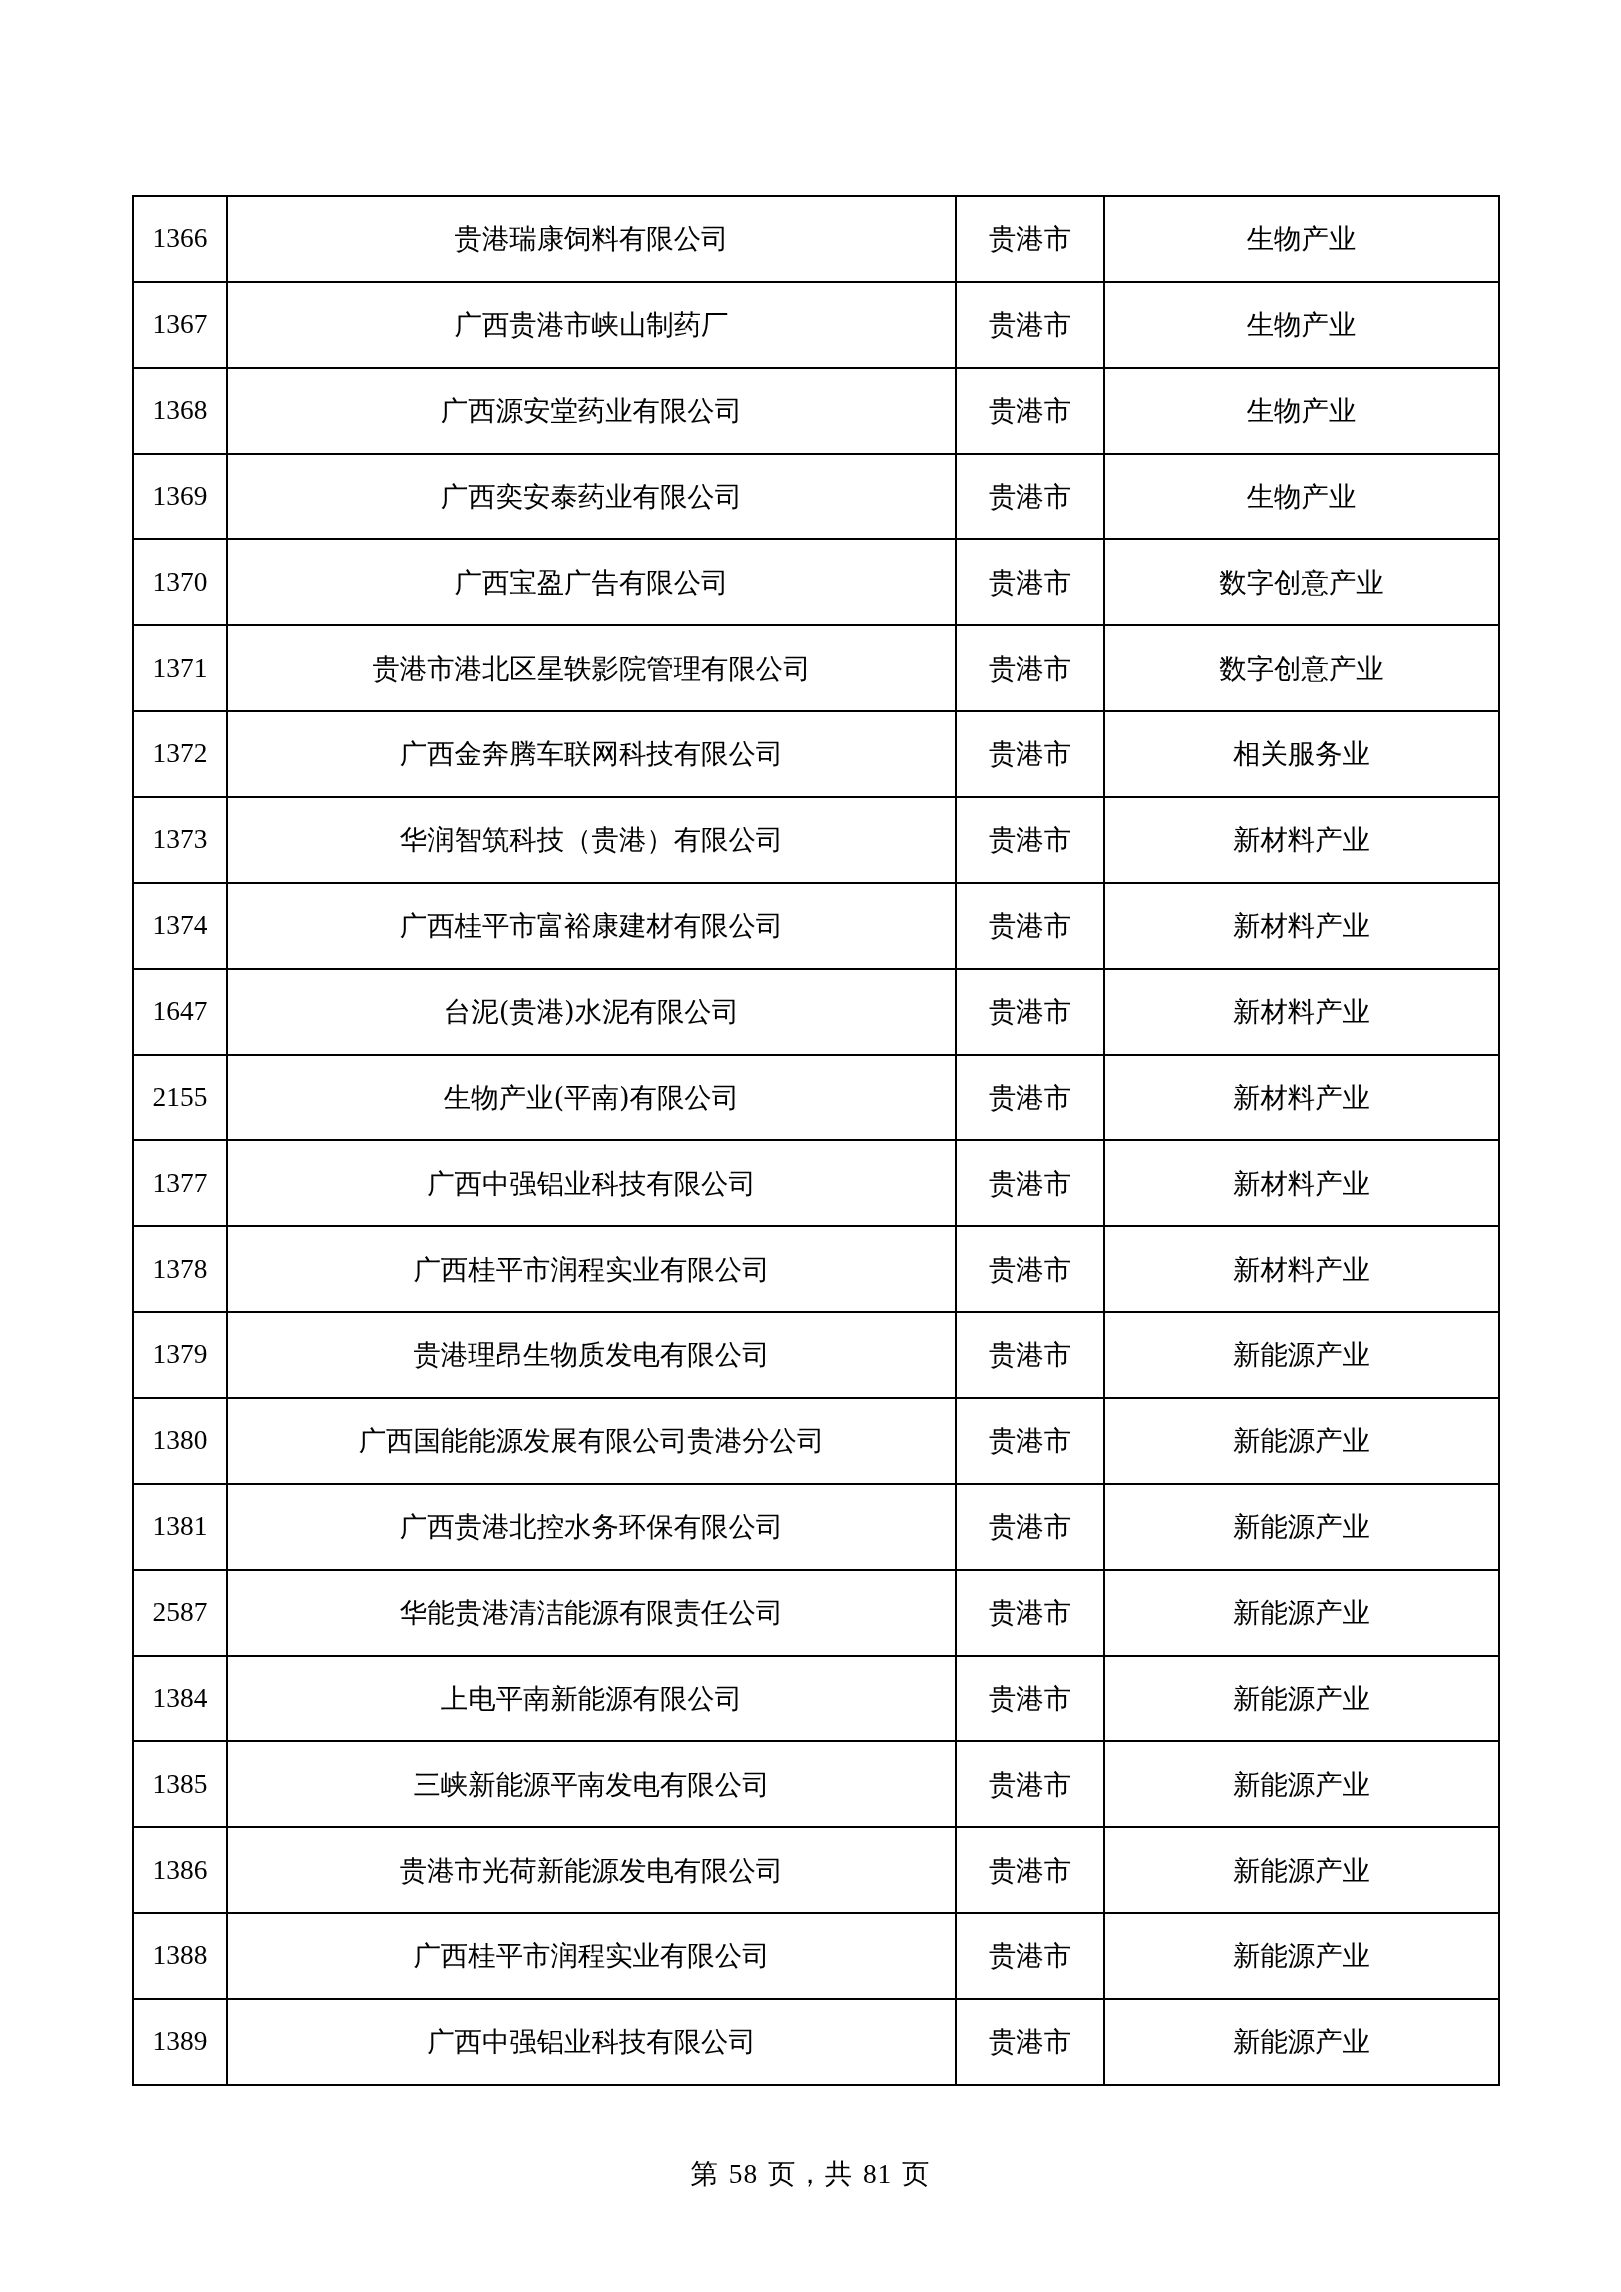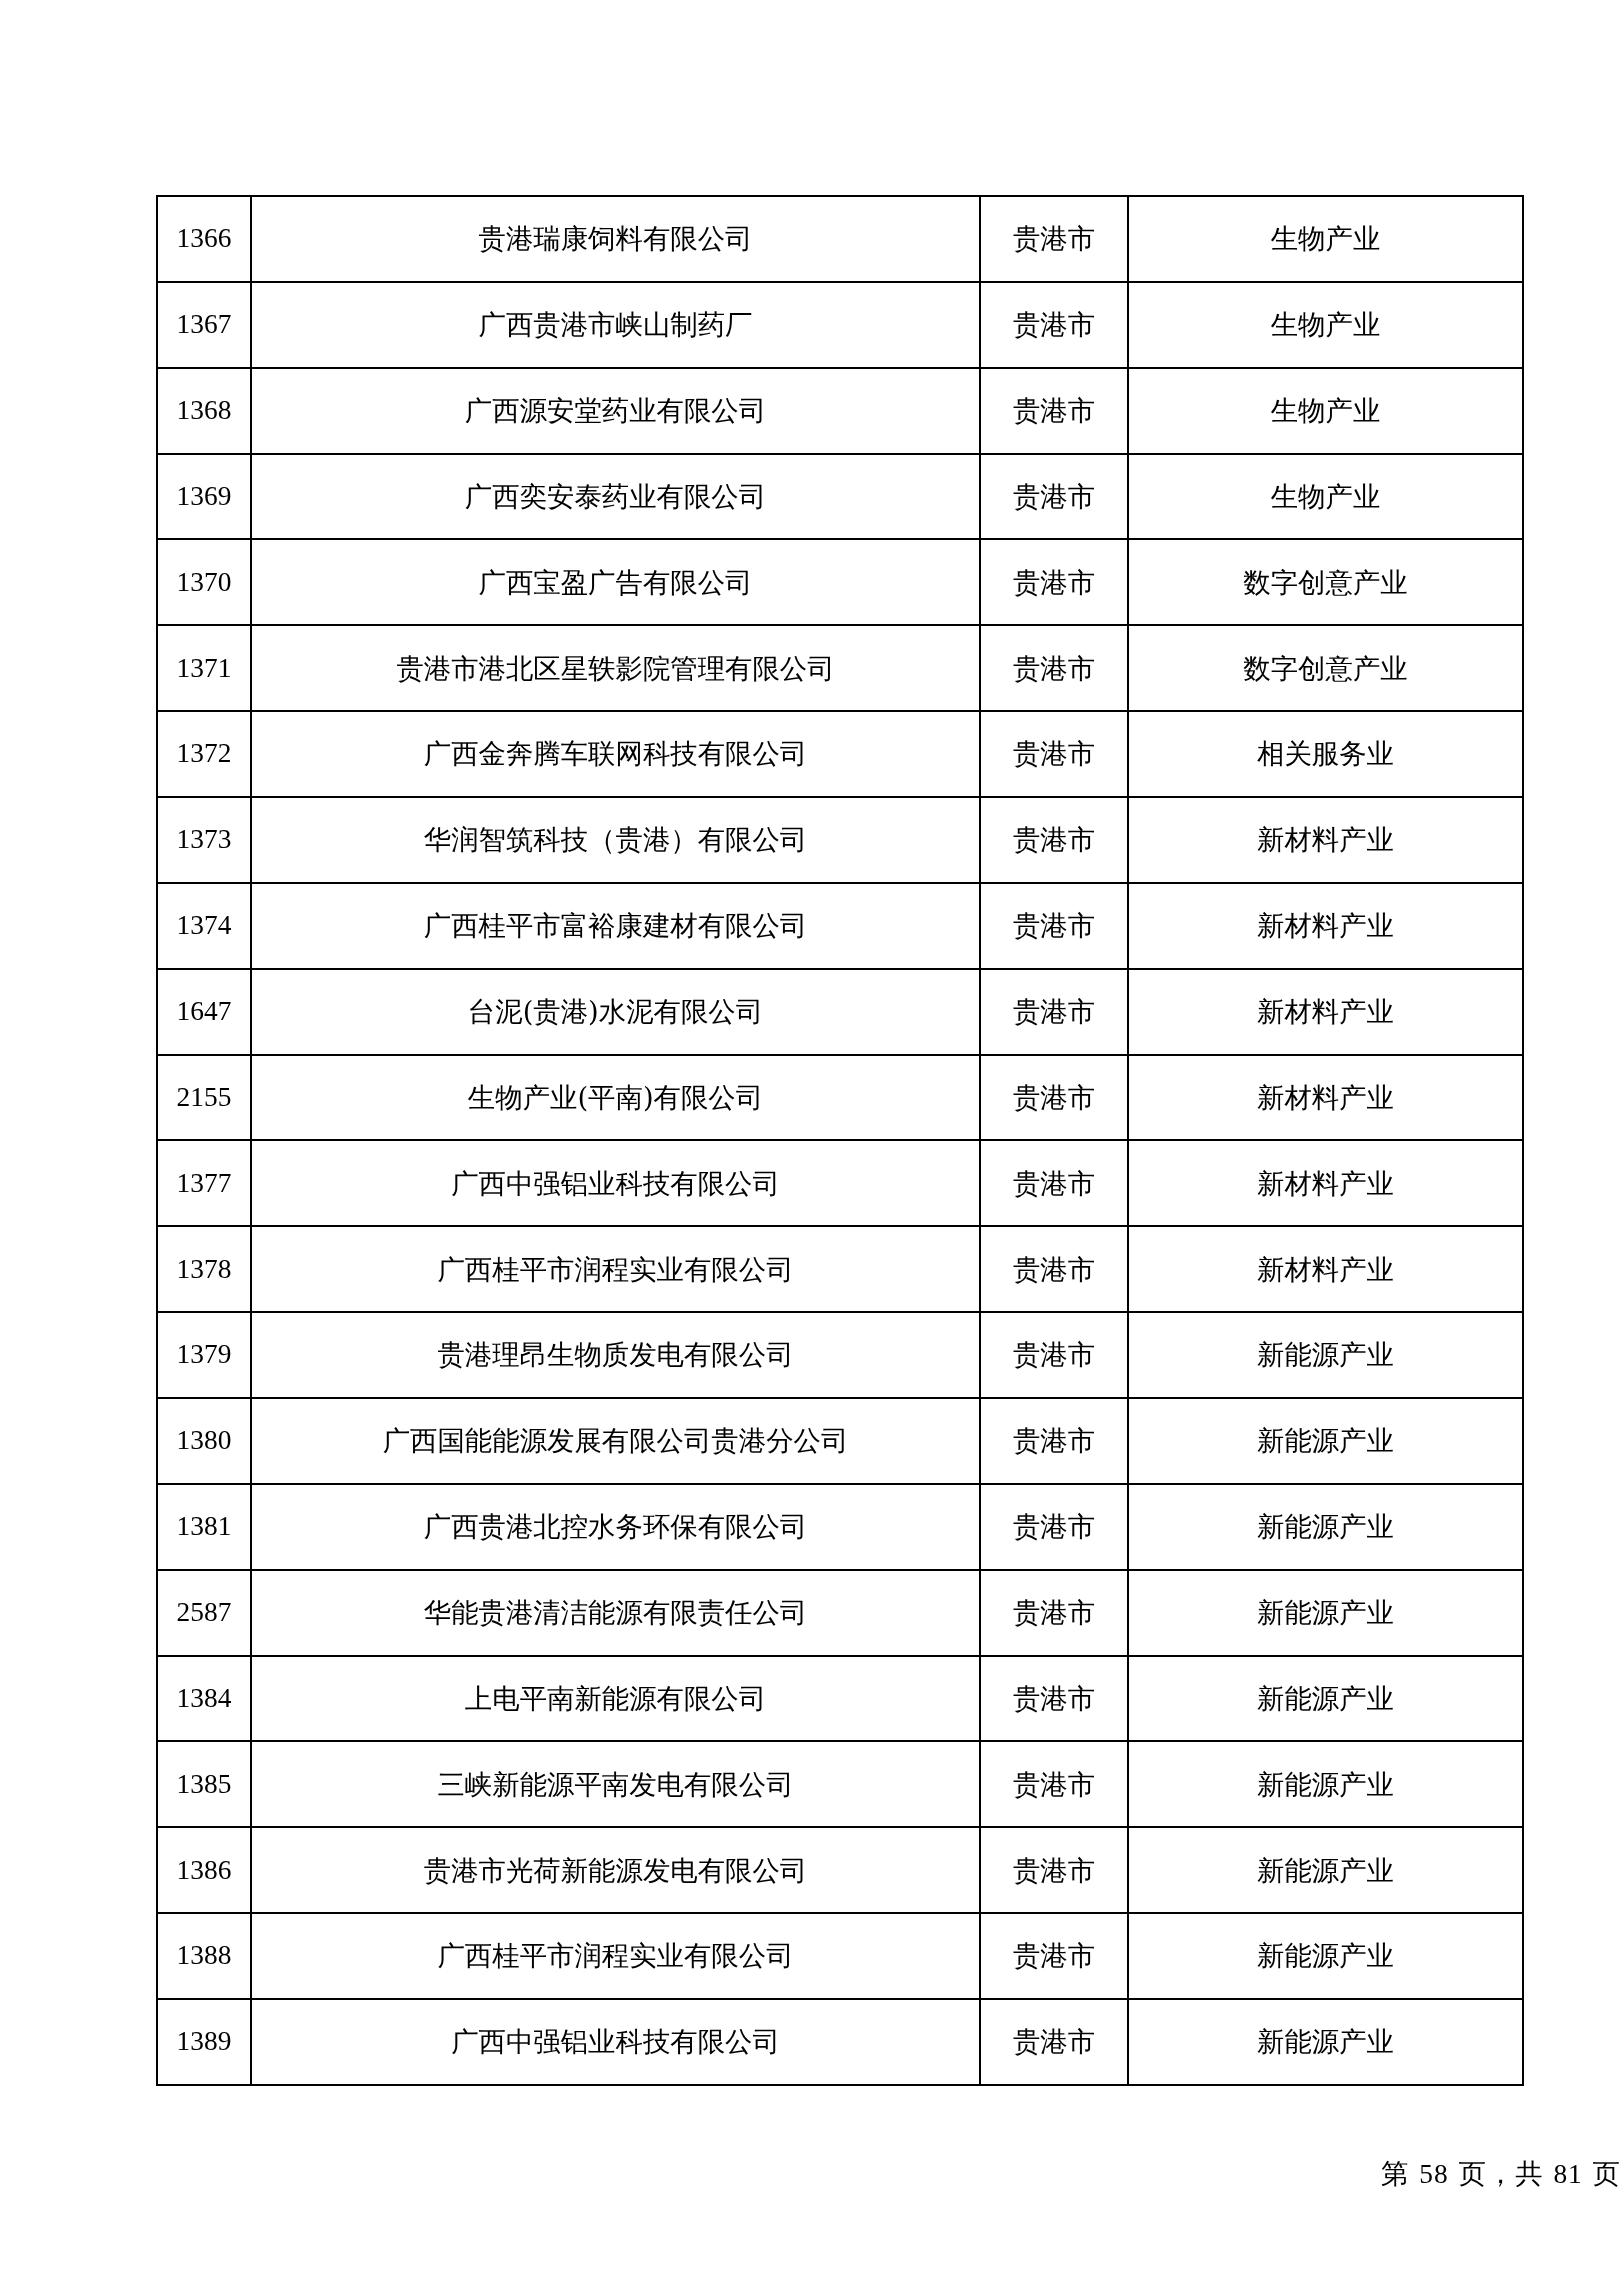--- a/index.html
+++ b/index.html
@@ -1,37 +1,37 @@
 <!DOCTYPE html>
 <html><head>
 <meta charset="utf-8">
 <style>
   html, body { margin: 0; padding: 0; background: #ffffff; }
   body { width: 1621px; height: 2293px; position: relative; overflow: hidden;
          font-family: "DejaVu Serif", "Liberation Serif", serif; color: #000; }
   .page { position: absolute; left: 0; top: 0; width: 1621px; height: 2293px; background: #fff; }
   table.roster {
-    position: absolute; left: 156px; top: 195px;
+    position: absolute; left: 132px; top: 195px;
     width: 1366px; height: 1891px;
     border-collapse: collapse; table-layout: fixed;
   }
   table.roster td {
     border: 2.9px solid #000;
     text-align: center; vertical-align: middle;
     font-size: 27.4px; line-height: 1; padding: 0;
     height: 73px; white-space: nowrap; overflow: hidden;
   }
   col.c-no { width: 94px; }
   col.c-name { width: 729px; }
   col.c-city { width: 148px; }
   col.c-ind { width: 395px; }
   td.no { font-family: "Liberation Serif", "DejaVu Serif", serif; font-size: 28px; }
   .footer {
     position: absolute; left: 0; width: 1621px; top: 2156px;
-    text-align: right; font-size: 27.4px; letter-spacing: 1px;
+    text-align: center; font-size: 27.4px; letter-spacing: 1px;
   }
   .footer span { display: inline-block; }
   .footer .num { font-family: "Liberation Serif", serif; padding: 0 9.8px; }
 </style>
 </head>
 <body>
 
 <div class="page">
   <table class="roster">
     <colgroup>

